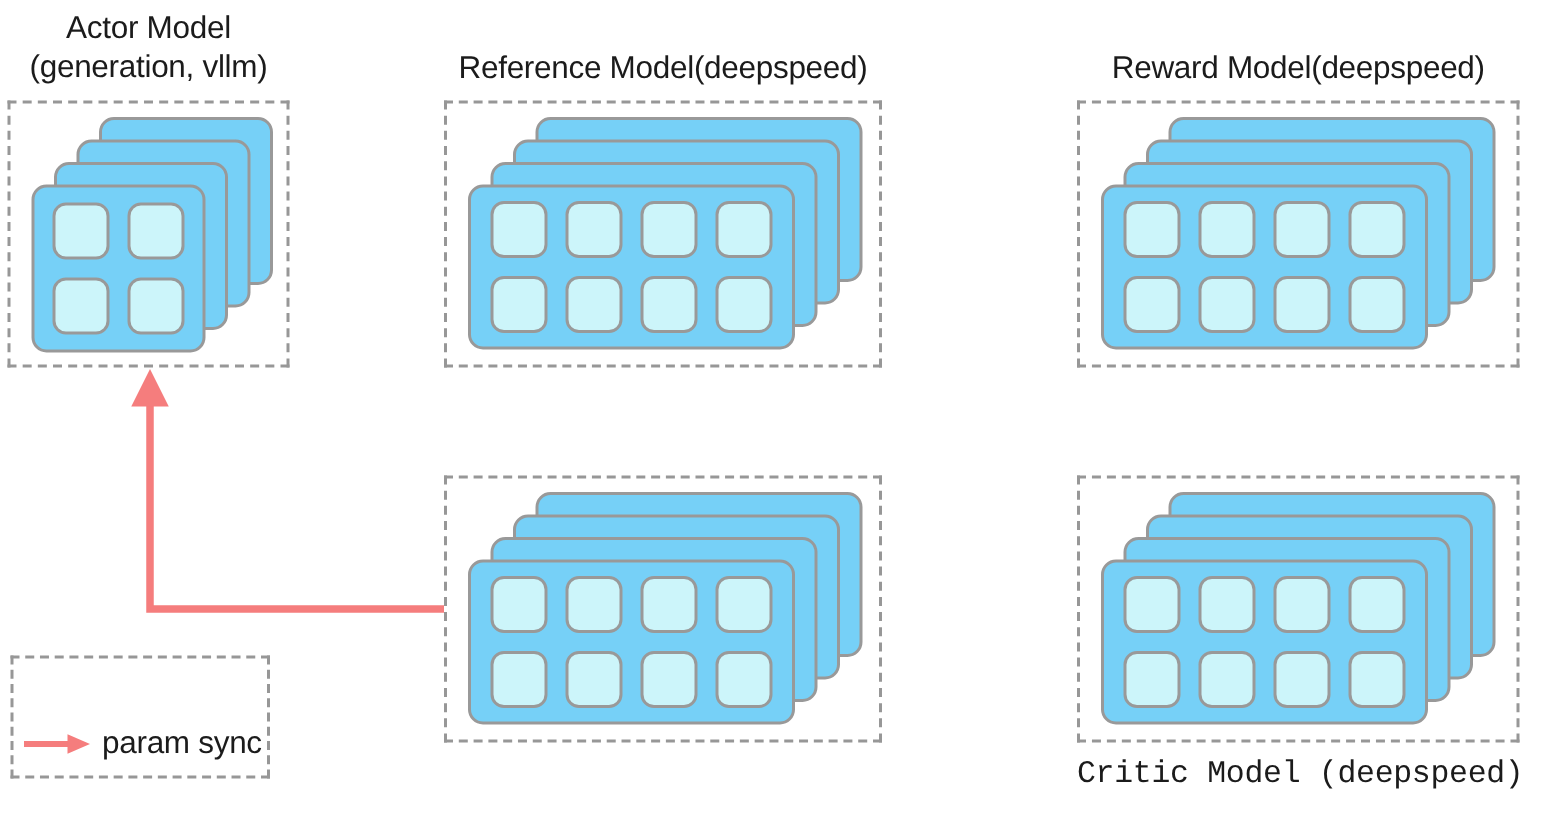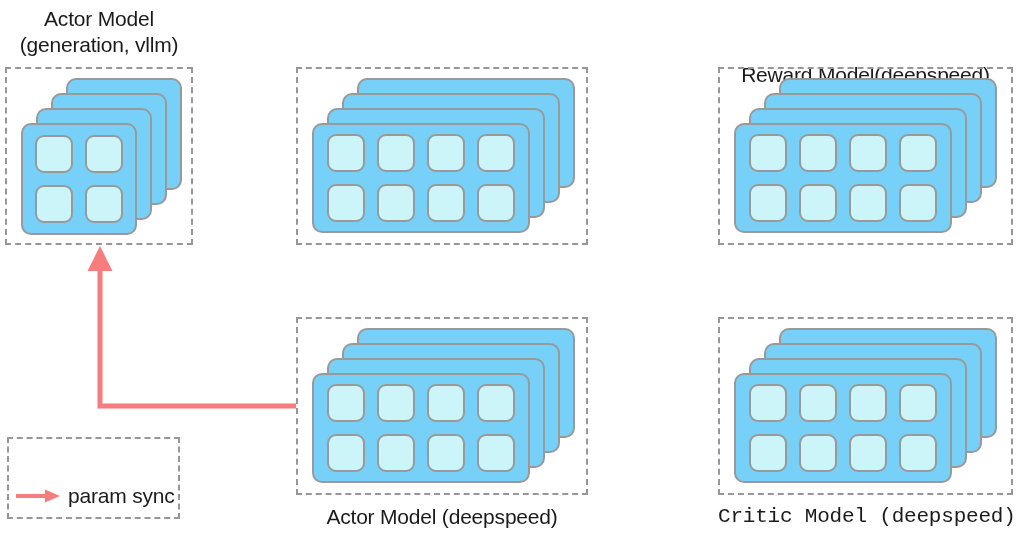--- a/index.html
+++ b/index.html
@@ -96,41 +96,42 @@
           <div class="chips" style="grid-template-columns: repeat(2, 38px);">
             <div class="chip"></div>
             <div class="chip"></div>
             <div class="chip"></div>
             <div class="chip"></div>
           </div>
         </div>
       </div>
   </div>
 
+  <div class="title" style="left:296px; top:33px; width:292px;">Reference Model(deepspeed)</div>
   <div class="dashed-box" style="left:296px; top:67px; width:292px; height:178px;">
     <div class="stack">
         <div class="card wide" style="left: 61px; top: 11px;"></div>
         <div class="card wide" style="left: 46px; top: 26px;"></div>
         <div class="card wide" style="left: 31px; top: 41px;"></div>
         <div class="card wide" style="left: 16px; top: 56px;">
           <div class="chips" style="grid-template-columns: repeat(4, 38px);">
             <div class="chip"></div>
             <div class="chip"></div>
             <div class="chip"></div>
             <div class="chip"></div>
             <div class="chip"></div>
             <div class="chip"></div>
             <div class="chip"></div>
             <div class="chip"></div>
           </div>
         </div>
       </div>
   </div>
 
-  <div class="title" style="left:718px; top:33px; width:295px;margin-top:29px;">Reward Model(deepspeed)</div>
+  <div class="title" style="left:718px; top:33px; width:295px;">Reward Model(deepspeed)</div>
   <div class="dashed-box" style="left:718px; top:67px; width:295px; height:178px;">
     <div class="stack">
         <div class="card wide" style="left: 61px; top: 11px;"></div>
         <div class="card wide" style="left: 46px; top: 26px;"></div>
         <div class="card wide" style="left: 31px; top: 41px;"></div>
         <div class="card wide" style="left: 16px; top: 56px;">
           <div class="chips" style="grid-template-columns: repeat(4, 38px);">
             <div class="chip"></div>
             <div class="chip"></div>
             <div class="chip"></div>
@@ -156,21 +157,20 @@
             <div class="chip"></div>
             <div class="chip"></div>
             <div class="chip"></div>
             <div class="chip"></div>
             <div class="chip"></div>
             <div class="chip"></div>
           </div>
         </div>
       </div>
   </div>
-  <div class="title" style="left:296px; top:504px; width:292px;">Actor Model (deepspeed)</div>
 
   <div class="dashed-box" style="left:718px; top:317px; width:295px; height:178px;">
     <div class="stack">
         <div class="card wide" style="left: 61px; top: 11px;"></div>
         <div class="card wide" style="left: 46px; top: 26px;"></div>
         <div class="card wide" style="left: 31px; top: 41px;"></div>
         <div class="card wide" style="left: 16px; top: 56px;">
           <div class="chips" style="grid-template-columns: repeat(4, 38px);">
             <div class="chip"></div>
             <div class="chip"></div>

